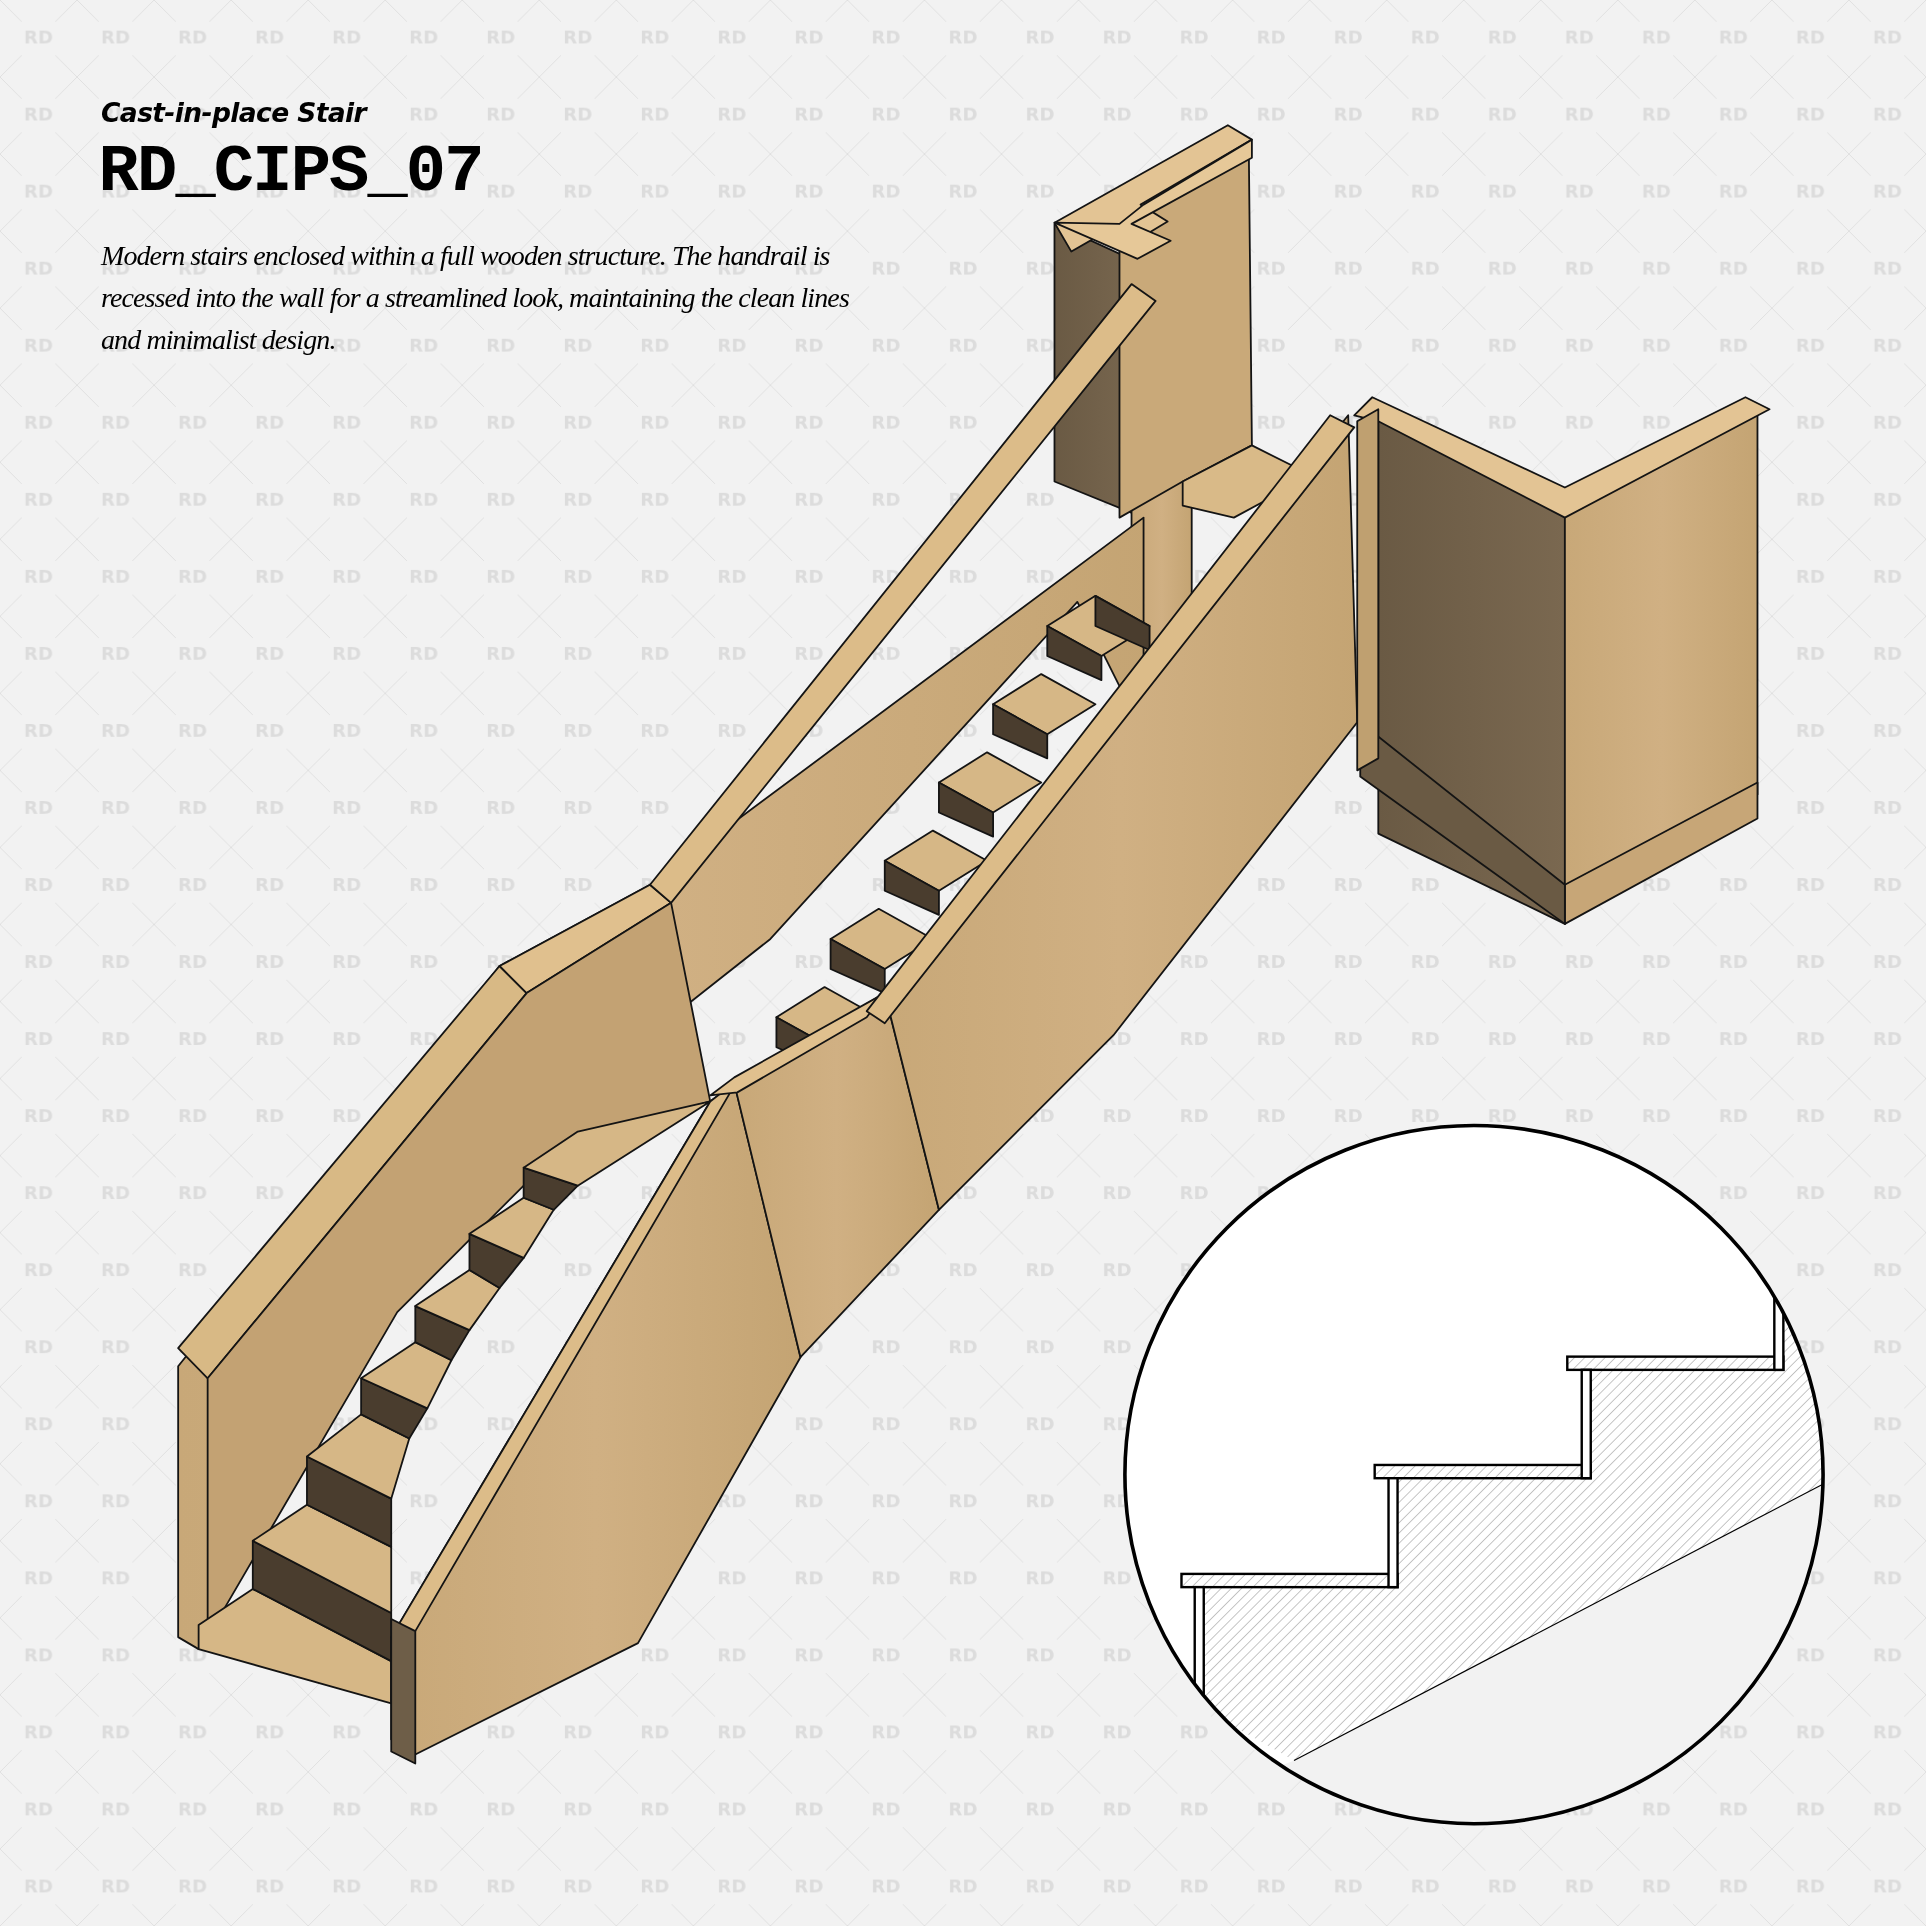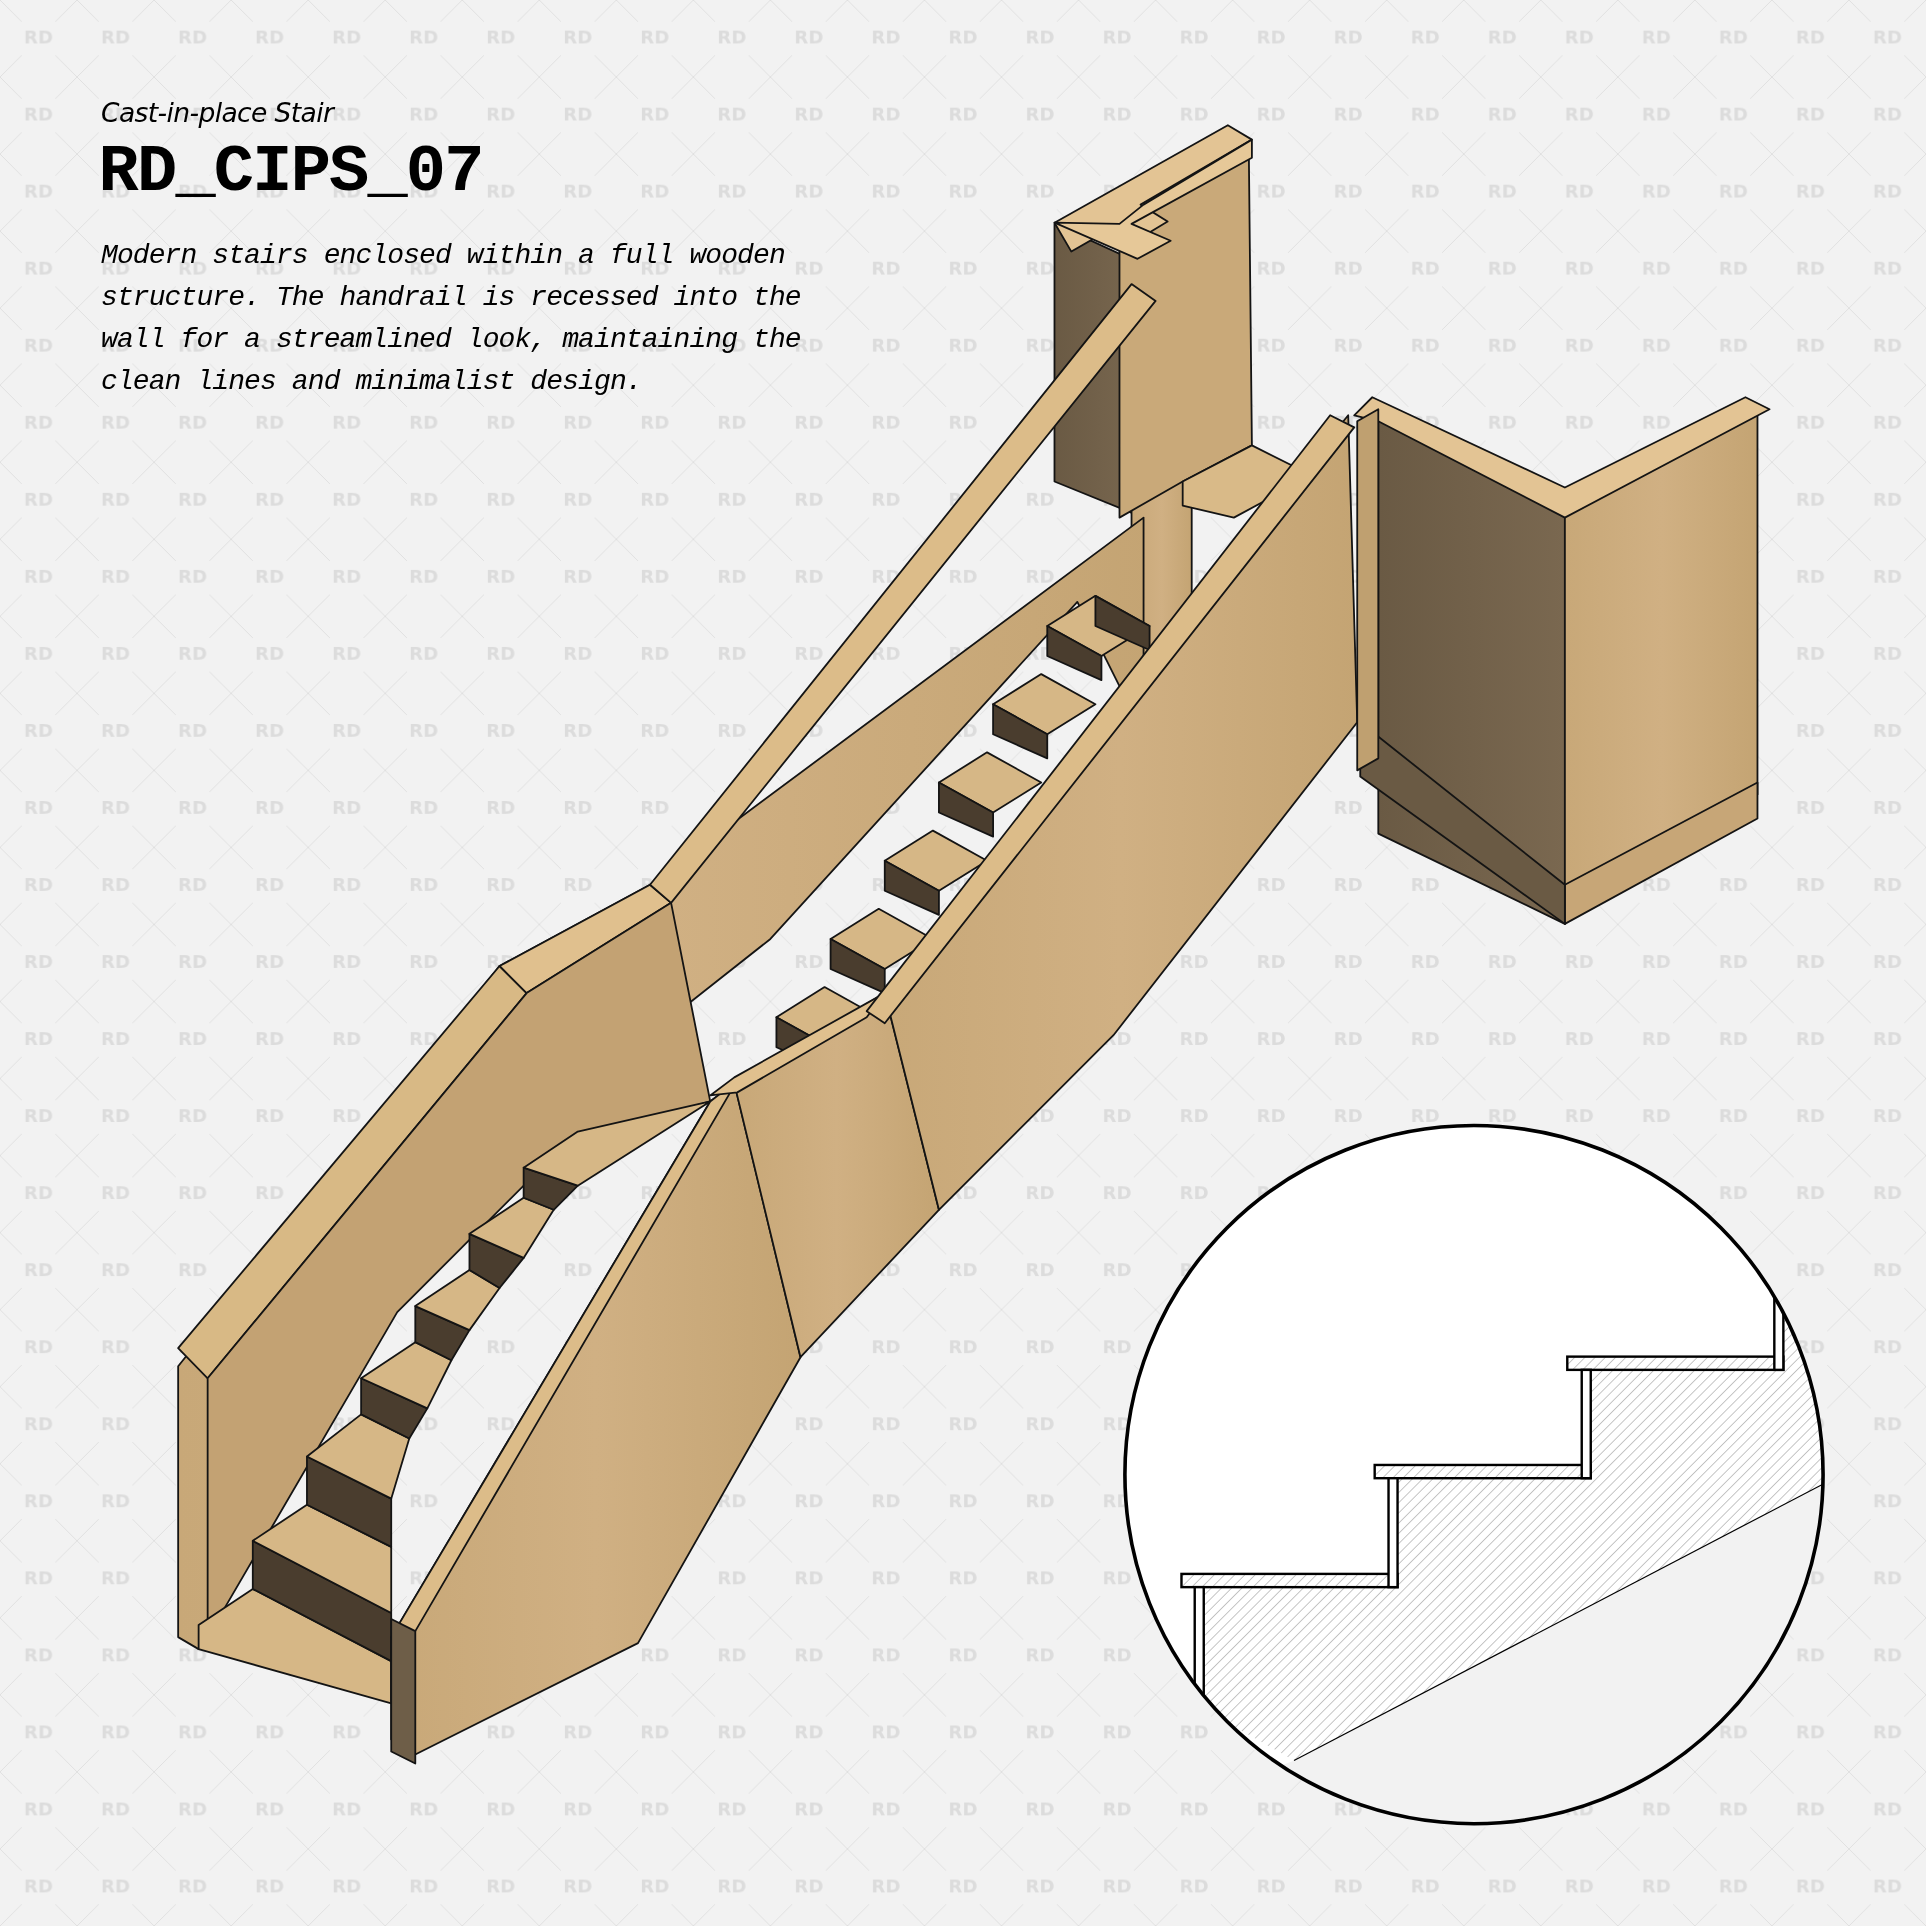--- a/index.html
+++ b/index.html
@@ -6,29 +6,29 @@
   body {
     width: 1926px; height: 1926px; overflow: hidden;
     background: #f2f2f2; position: relative;
     font-family: "DejaVu Sans", "Liberation Sans", sans-serif;
   }
   #bg-pattern { position: absolute; left: 0; top: 0; width: 1926px; height: 1926px; }
   #illustration { position: absolute; left: 0; top: 0; width: 1926px; height: 1926px; }
   .header { position: absolute; left: 101px; top: 96px; width: 782px; color: #000; }
   .subtitle {
     font-style: italic; font-size: 26.5px; line-height: 34px; margin: 0;
-    font-family: "DejaVu Sans", sans-serif; font-weight: 400; letter-spacing: -0.6px;
+    font-family: "DejaVu Sans", sans-serif; font-weight: 700; letter-spacing: -0.6px;
   }
   .title {
     font-weight: bold; font-size: 67px; line-height: 72px; margin: 6px 0 0 -2.4px;
     font-family: Liberation Mono, monospace; letter-spacing: -1.8px;
   }
   .desc {
     margin: 26.5px 0 0 0; font-style: italic; font-size: 28px; line-height: 42px;
-    width: 758px; font-family: Liberation Mono, monospace; letter-spacing: -0.9px;
+    width: 758px; font-family: Liberation Serif, serif; letter-spacing: -0.9px;
   }
 </style>
 </head>
 <body>
 
 <svg id="bg-pattern" xmlns="http://www.w3.org/2000/svg" width="1926" height="1926" viewBox="0 0 3200 3200">
   <defs>
     <pattern id="wm" x="0" y="0" width="128" height="128" patternUnits="userSpaceOnUse">
       <text x="64" y="64" font-family="DejaVu Sans, sans-serif" font-weight="bold" font-size="30" fill="#dcdcdc" text-anchor="middle" dominant-baseline="middle">RD</text>
       <line x1="-36" y1="-36" x2="36" y2="36" stroke="#dedede" stroke-width="1.5"></line>

